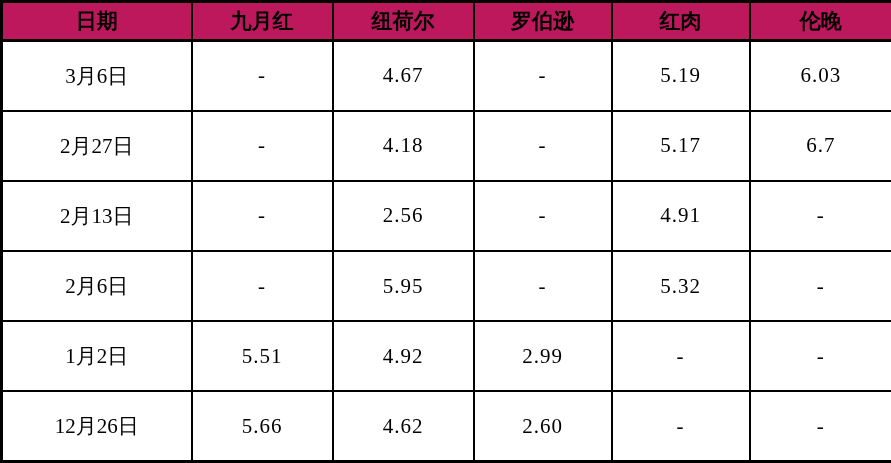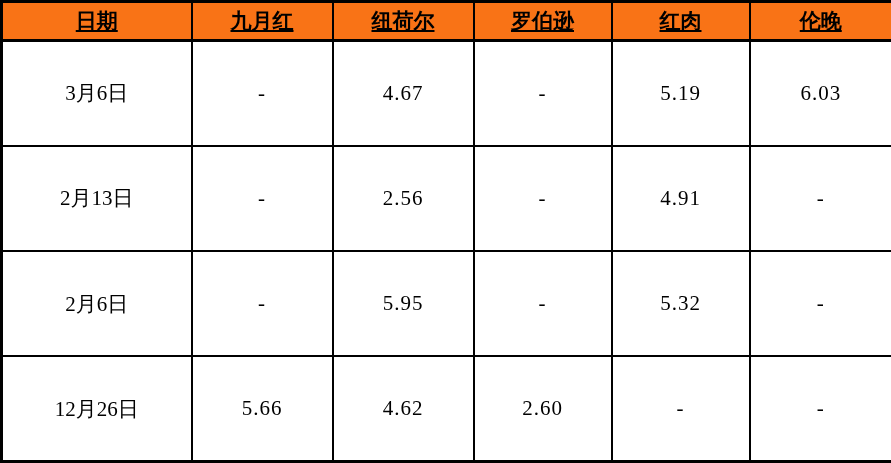--- a/index.html
+++ b/index.html
@@ -30,24 +30,23 @@
     overflow: hidden;
     white-space: nowrap;
   }
   table.price-table tr {
     height: 42px;
   }
   table.price-table thead tr {
     height: 39px;
   }
   table.price-table th {
-    background: #f97316;
+    background: #be185d;
     font-weight: bold;
     border-bottom-width: 3px;
-    text-decoration: underline;
   }
   table.price-table {
     border: 3px solid #000000;
   }
   td.num-cell {
     letter-spacing: 1px;
   }
 </style>
 </head>
 <body>
@@ -74,36 +73,52 @@
   <tbody>
       <tr>
         <td>3月6日</td>
         <td class="num-cell">-</td>
         <td class="num-cell">4.67</td>
         <td class="num-cell">-</td>
         <td class="num-cell">5.19</td>
         <td class="num-cell">6.03</td>
       </tr>
       <tr>
+        <td>2月27日</td>
+        <td class="num-cell">-</td>
+        <td class="num-cell">4.18</td>
+        <td class="num-cell">-</td>
+        <td class="num-cell">5.17</td>
+        <td class="num-cell">6.7</td>
+      </tr>
+      <tr>
         <td>2月13日</td>
         <td class="num-cell">-</td>
         <td class="num-cell">2.56</td>
         <td class="num-cell">-</td>
         <td class="num-cell">4.91</td>
         <td class="num-cell">-</td>
       </tr>
       <tr>
         <td>2月6日</td>
         <td class="num-cell">-</td>
         <td class="num-cell">5.95</td>
         <td class="num-cell">-</td>
         <td class="num-cell">5.32</td>
         <td class="num-cell">-</td>
       </tr>
       <tr>
+        <td>1月2日</td>
+        <td class="num-cell">5.51</td>
+        <td class="num-cell">4.92</td>
+        <td class="num-cell">2.99</td>
+        <td class="num-cell">-</td>
+        <td class="num-cell">-</td>
+      </tr>
+      <tr>
         <td>12月26日</td>
         <td class="num-cell">5.66</td>
         <td class="num-cell">4.62</td>
         <td class="num-cell">2.60</td>
         <td class="num-cell">-</td>
         <td class="num-cell">-</td>
       </tr>
     </tbody>
 </table>
 

